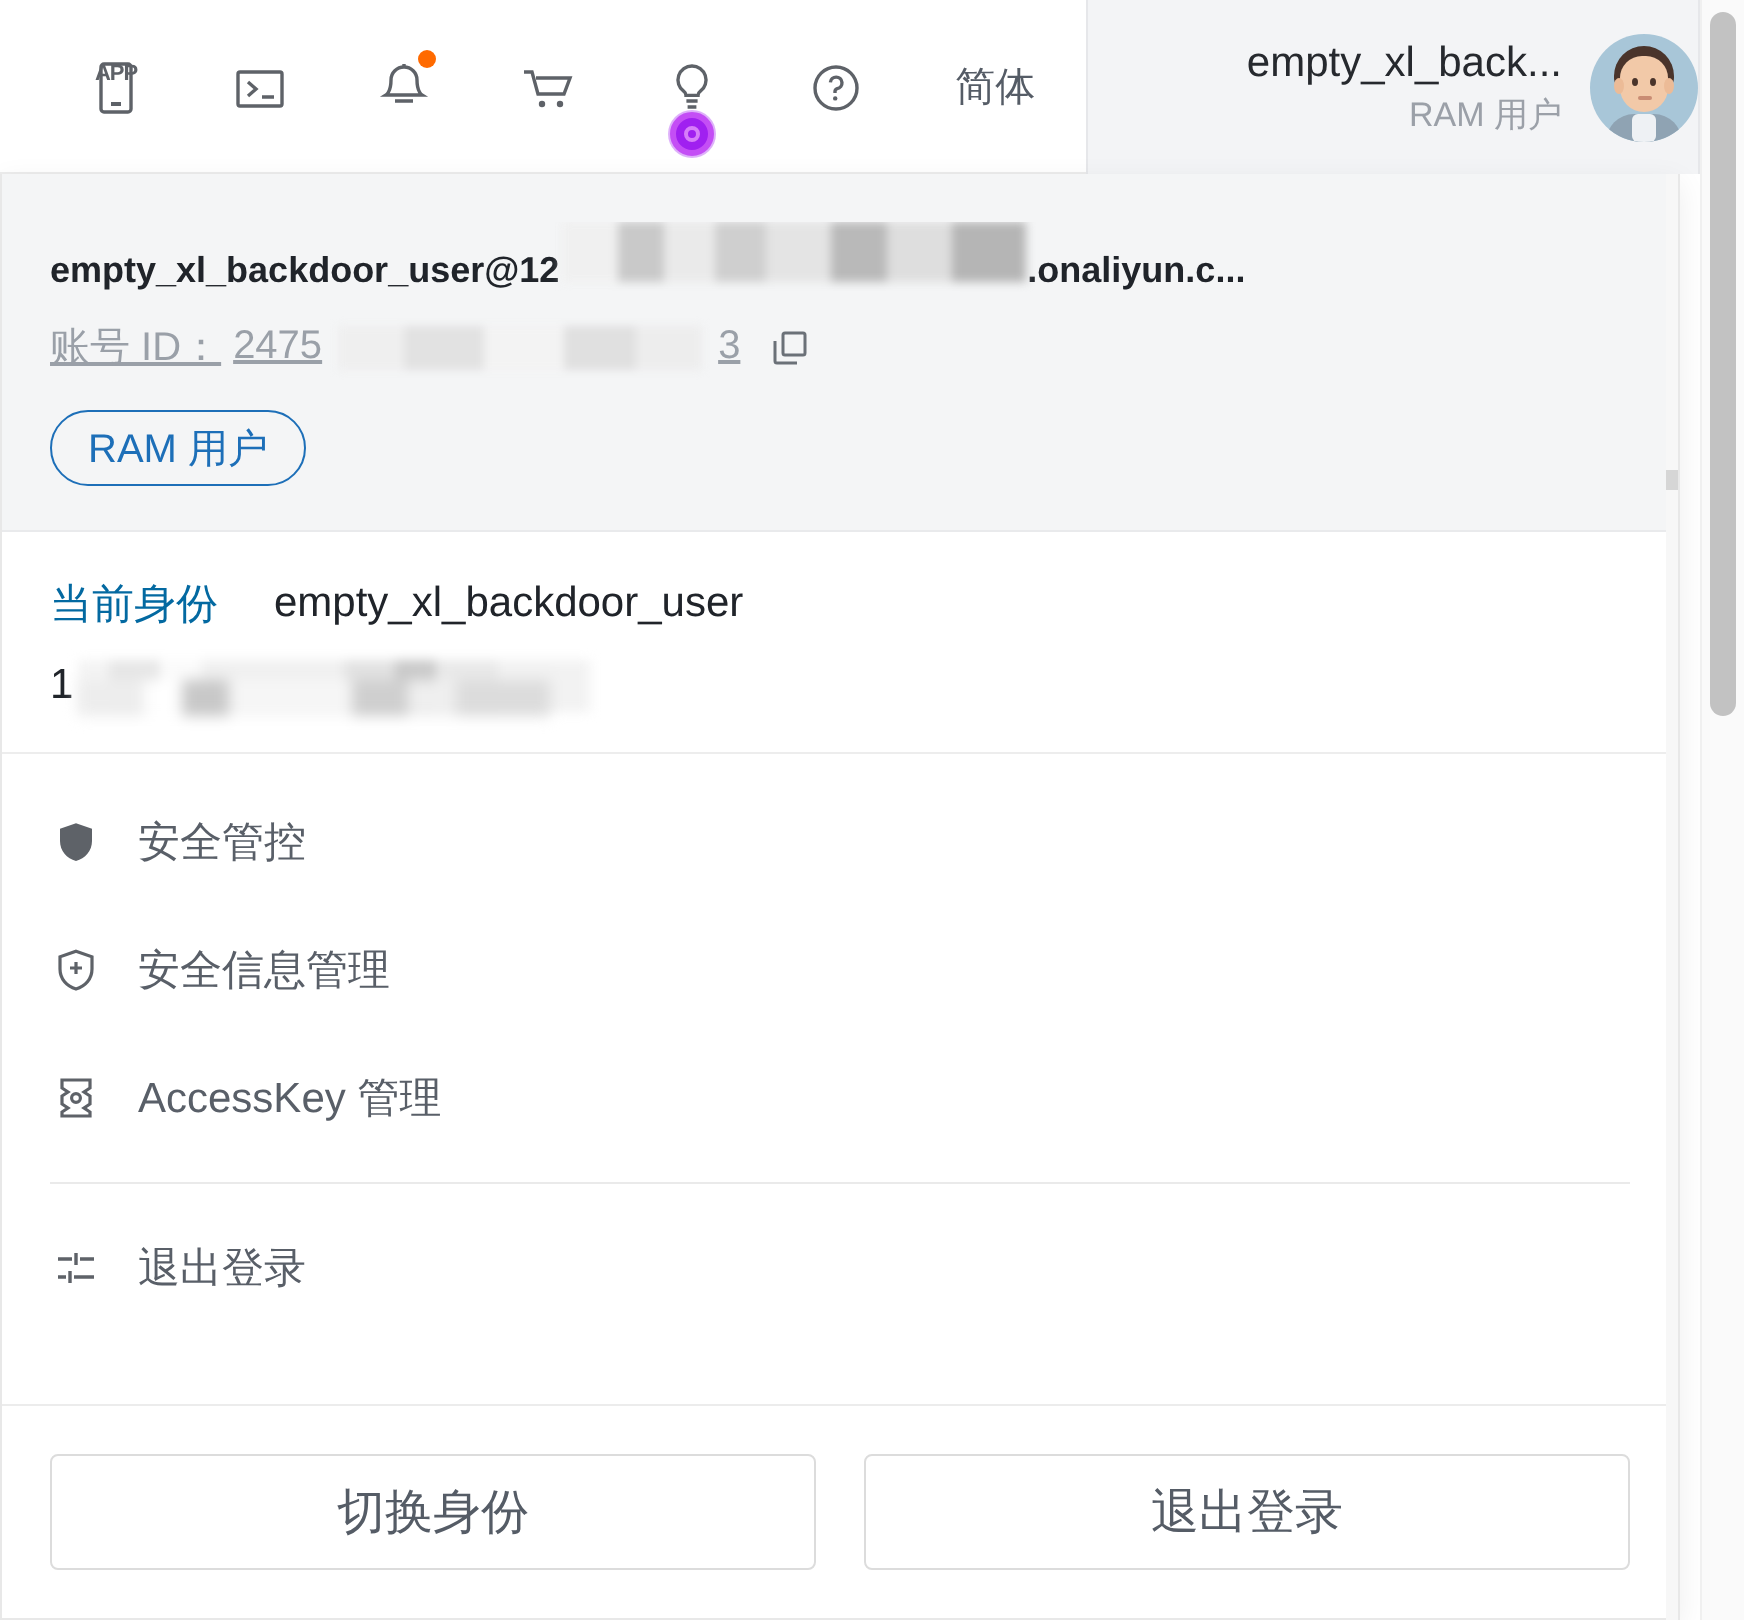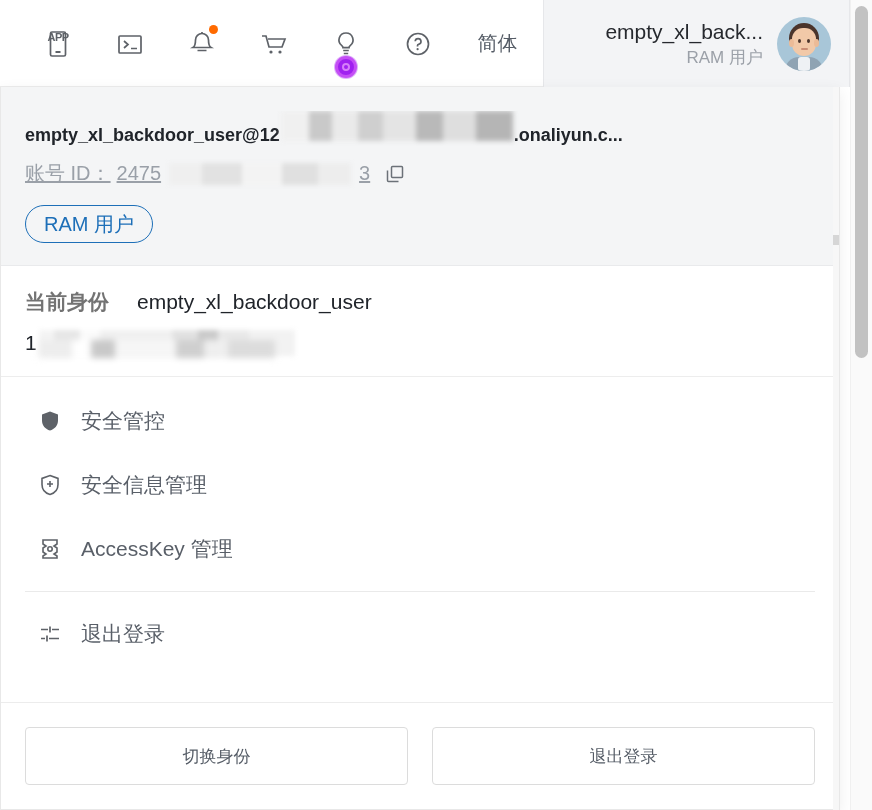--- a/index.html
+++ b/index.html
@@ -90,21 +90,21 @@
   .user-tab {
     margin-left: 2px;
     width: 323px;
     height: 87px;
     background: #f3f4f6;
     border-left: 1px solid #e6e7ea;
     border-right: 1px solid #e6e7ea;
     display: flex;
     align-items: center;
     justify-content: flex-end;
-    padding-right: 18px;
+    padding-right: 0;
     gap: 14px;
     cursor: pointer;
   }
   .user-text {
     display: flex;
     flex-direction: column;
     align-items: flex-end;
     line-height: 1.25;
   }
   .user-name {
@@ -241,21 +241,21 @@
     padding: 22px 24px 20px 24px;
     border-bottom: 1px solid #ededed;
   }
   .id-row {
     display: flex;
     align-items: center;
     font-size: 21px;
     margin-bottom: 14px;
   }
   .id-row:last-child { margin-bottom: 0; }
-  .id-label { color: #737373; width: 112px; flex: none; font-weight: bold; }
+  .id-label { color: #0369a1; width: 112px; flex: none; }
   .id-value { color: #20242a; }
   .blur-c {
     position: relative;
     display: inline-block;
     width: 256px; height: 26px;
     margin-left: 2px;
     background:
       linear-gradient(90deg,
         #f4f4f4 0 6%, #e6e6e6 6% 16%, #fbfbfb 16% 24%,
         #f0f0f0 24% 52%, #e2e2e2 52% 62%, #c9c9c9 62% 70%,
@@ -273,21 +273,21 @@
       #f6f6f6 32% 58%, #cfcfcf 58% 70%, #efefef 70% 80%, #dcdcdc 80% 100%);
     filter: blur(2px);
   }
 
   
   .menu { padding: 12px 0 8px 0; }
   .menu-item {
     display: flex;
     align-items: center;
     height: 64px;
-    padding: 0 36px;
+    padding: 0 24px;
     font-size: 21px;
     color: #595f68;
     cursor: pointer;
     gap: 18px;
   }
   .mi-icon {
     width: 26px; height: 26px;
     display: flex; align-items: center; justify-content: center;
     flex: none;
   }
@@ -307,21 +307,21 @@
     display: flex;
     gap: 24px;
   }
   .foot-btn {
     flex: 1;
     height: 58px;
     border: 1px solid #dcdcdc;
     border-radius: 4px;
     background: #ffffff;
     color: #555c66;
-    font-size: 17px;
+    font-size: 24px;
     font-family: "Liberation Sans", "DejaVu Sans", sans-serif;
     cursor: pointer;
   }
 
   
   .vscroll-outer {
     position: absolute;
     top: 0; right: 0;
     width: 22px; height: 810px;
     background: #fafafa;

